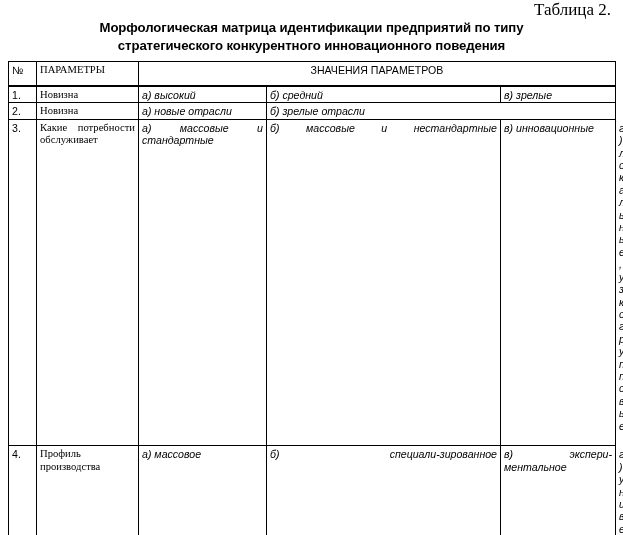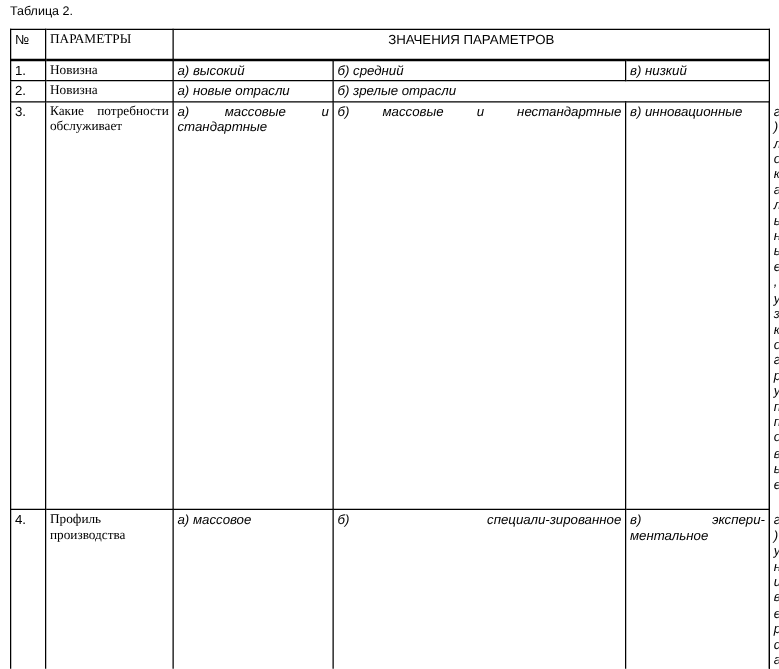--- a/index.html
+++ b/index.html
@@ -15,22 +15,23 @@
     overflow: hidden;
   }
   .page {
     position: relative;
     width: 623px;
     height: 535px;
     box-sizing: border-box;
     padding: 0 8px;
   }
   .table-caption {
-    font-family: Liberation Sans, sans-serif;
-    font-size: 10px;
+    font-family: Liberation Serif, serif;
+    font-size: 17px;
+    text-align: right;
     padding-right: 4px;
     padding-top: 3px;
     line-height: 14px;
   }
   .doc-title {
     text-align: center;
     font-size: 13.2px;
     font-weight: bold;
     line-height: 18px;
     padding: 2px 18px 0 18px;
@@ -87,20 +88,24 @@
     margin-left: 44px;
   }
 </style>
 </head>
 <body>
 
 <div class="page">
 
   <div class="table-caption">Таблица 2.</div>
 
+  <div class="doc-title">
+    <div>Морфологическая матрица идентификации предприятий по типу</div>
+    <div>стратегического конкурентного инновационного поведения</div>
+  </div>
 
   <table class="matrix">
     <colgroup>
       <col style="width:28px">
       <col style="width:102px">
       <col style="width:477px">
     </colgroup>
 
     <tbody>
         <tr>
@@ -112,21 +117,21 @@
     </table>
 
   <table class="matrix" style="margin-top:0">
 
     <tbody>
         <tr>
       <td class="num" style="width:28px">1.</td>
       <td class="param" style="width:102px">Новизна</td>
       <td class="val" style="width:128px">а) высокий</td>
       <td class="val" style="width:234px">б) средний</td>
-      <td class="val" style="width:115px">в) низкий</td>
+      <td class="val" style="width:115px">в) зрелые</td>
     </tr>
 
     <tr>
       <td class="num" style="width:28px">2.</td>
       <td class="param" style="width:102px">Новизна</td>
       <td class="val" style="width:225px">а) новые отрасли</td>
       <td class="val" colspan="2" style="width:252px">б) зрелые отрасли</td>
     </tr>
 
     <tr style="height:62px">

